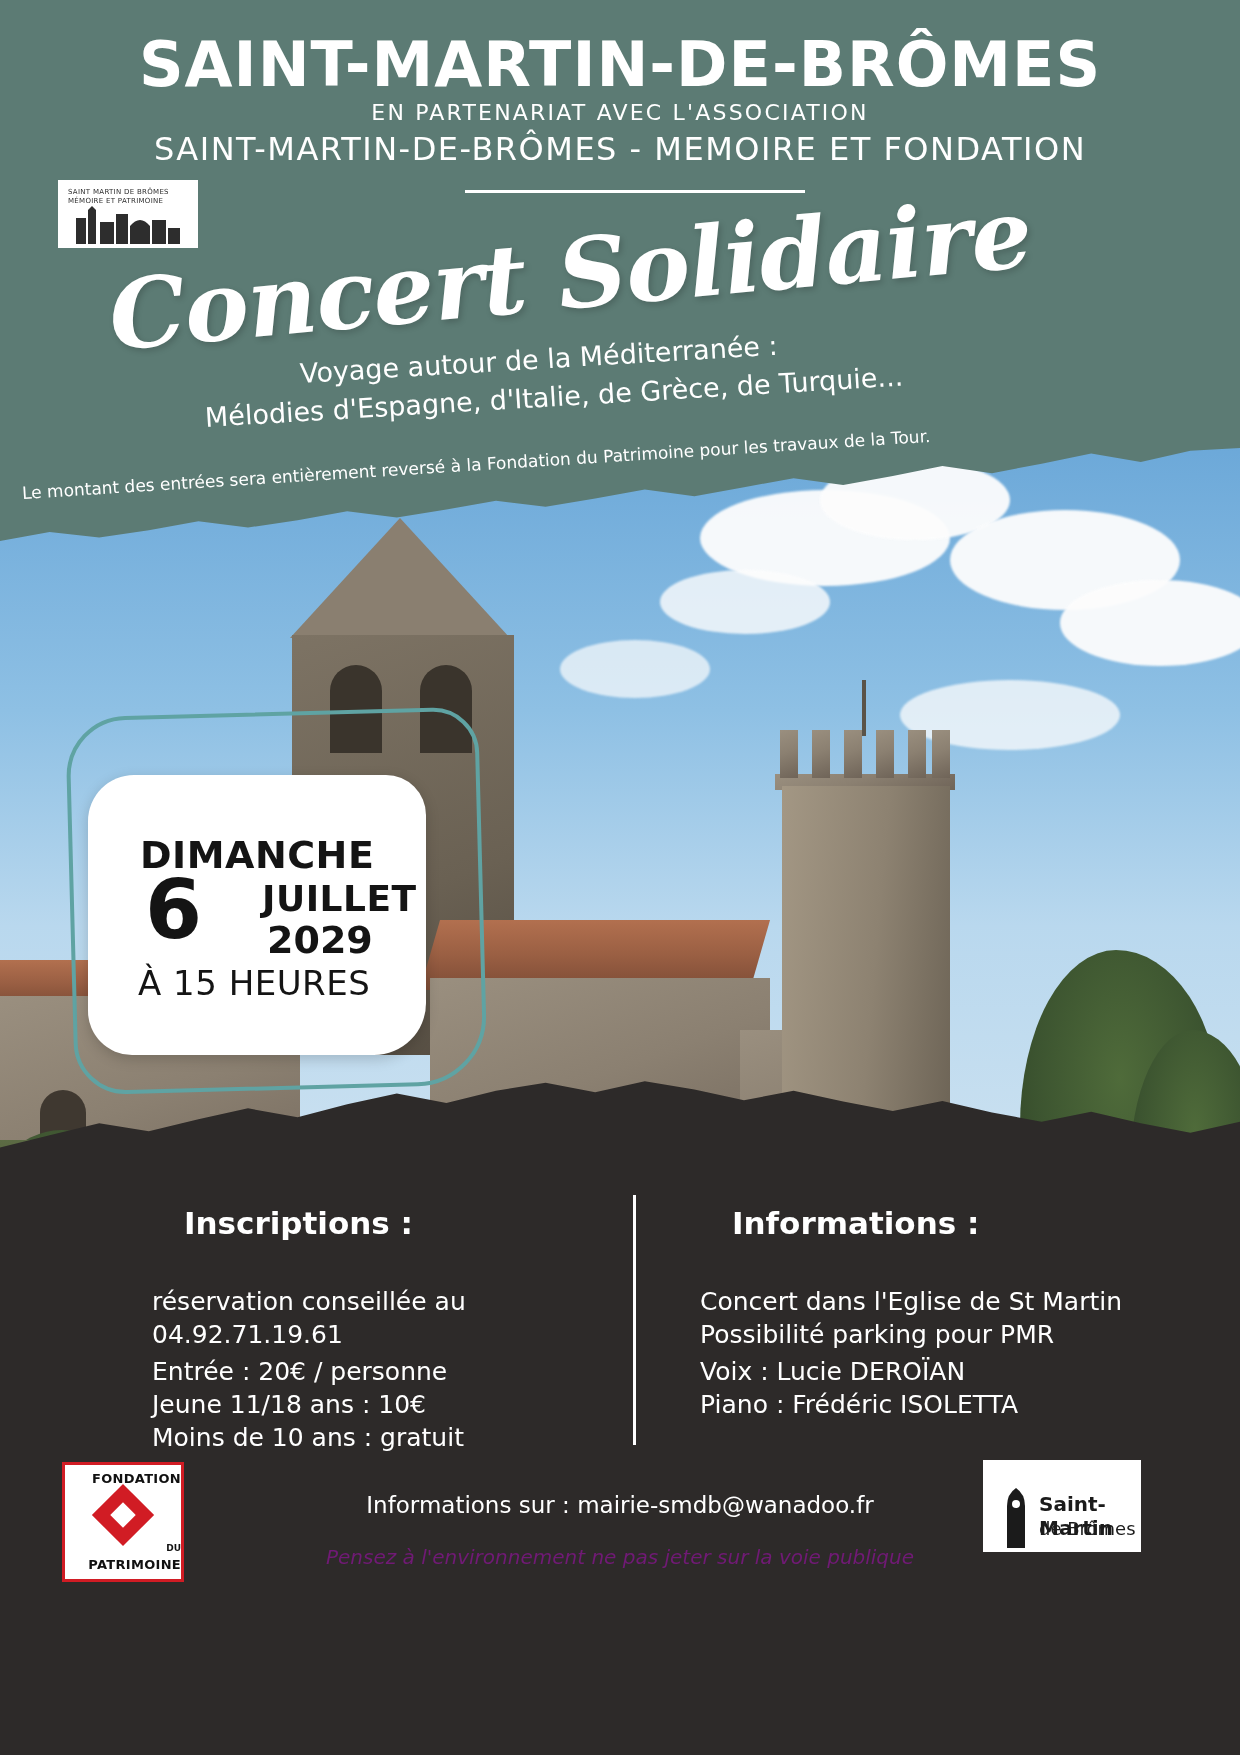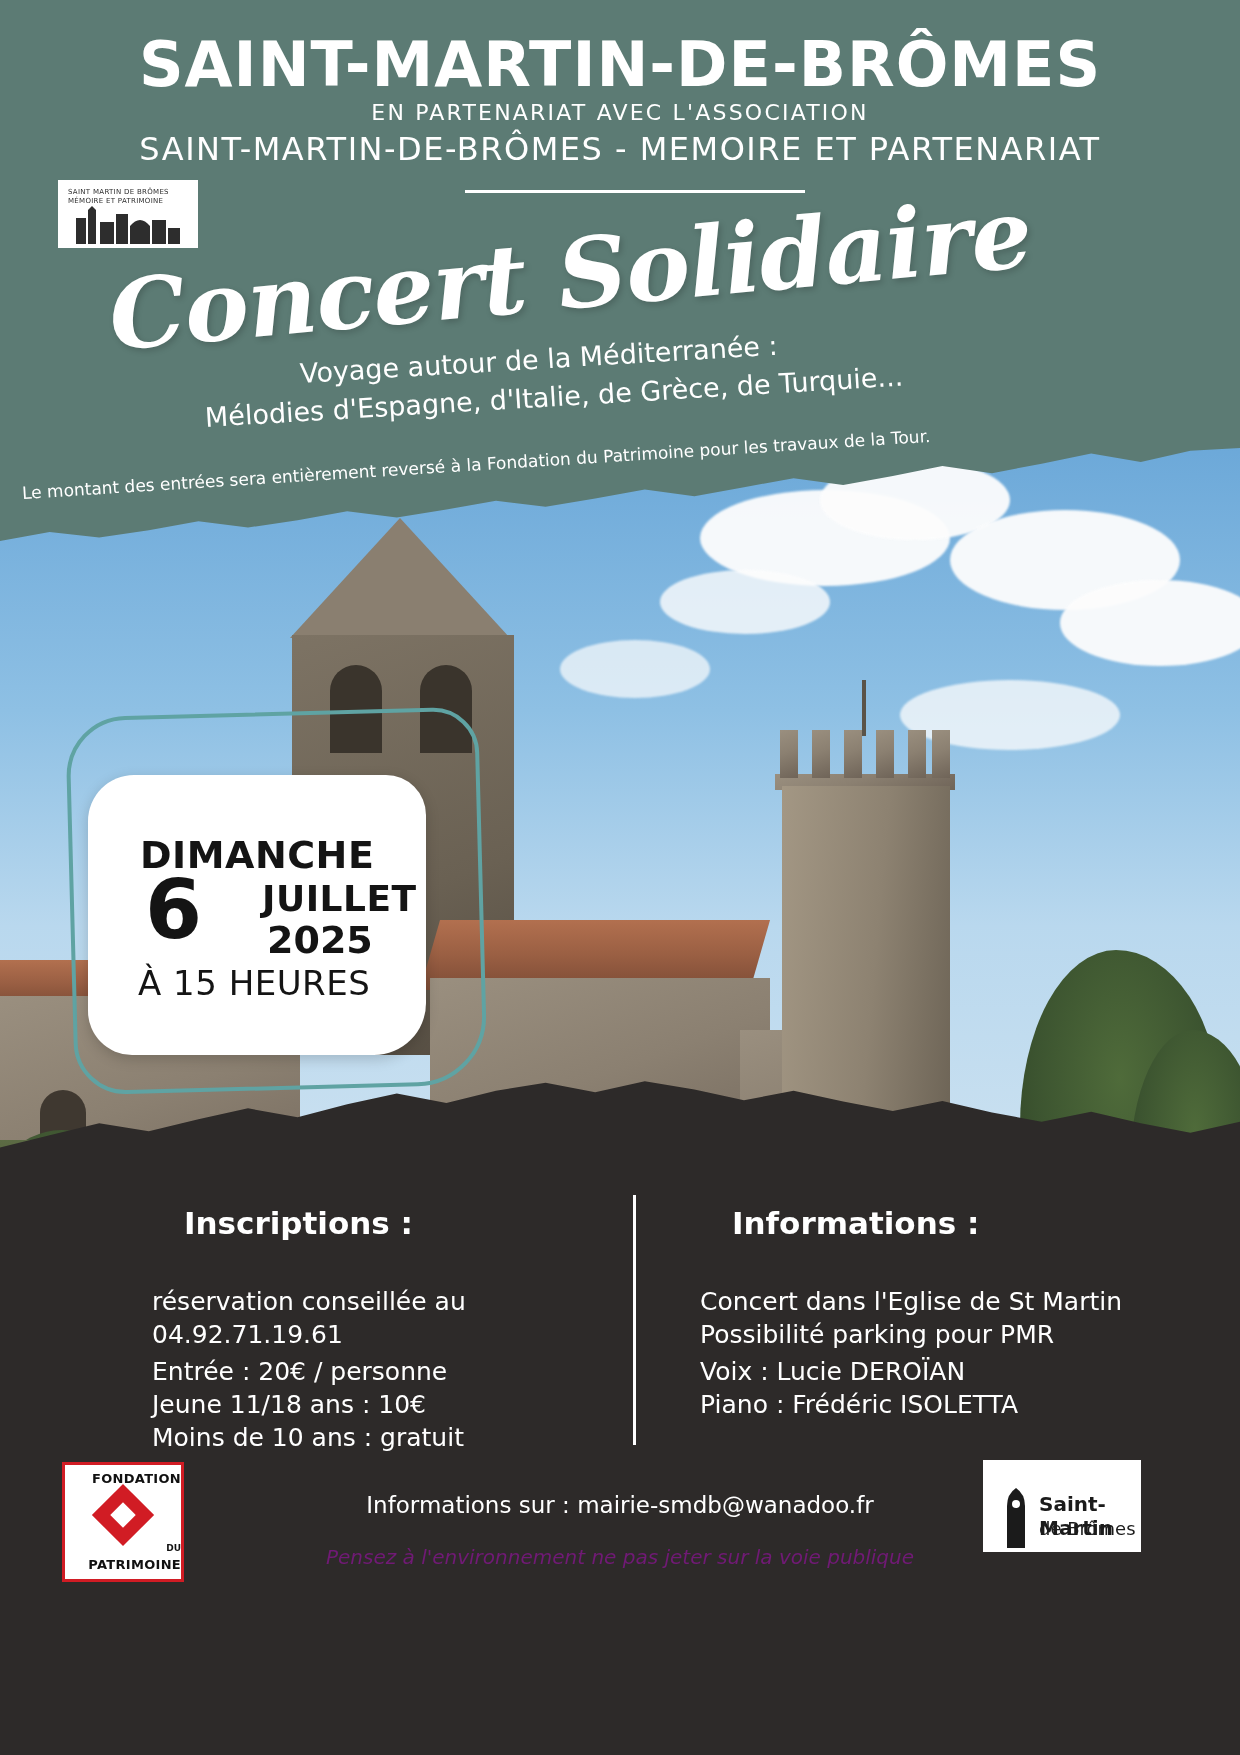--- a/index.html
+++ b/index.html
@@ -427,21 +427,21 @@
     <div class="tree" style="left:1130px; top:600px; width:130px; height:250px;"></div>
     <div class="tree" style="left:-20px; top:700px; width:170px; height:180px; opacity:.95;"></div>
     <div class="tree" style="left:140px; top:740px; width:150px; height:150px; opacity:.9;"></div>
     <div class="ground"></div>
   </div>
 
   <div class="green-header"></div>
 
   <div class="title-town">SAINT-MARTIN-DE-BRÔMES</div>
   <div class="title-partner">EN PARTENARIAT AVEC L'ASSOCIATION</div>
-  <div class="title-assoc">SAINT-MARTIN-DE-BRÔMES - MEMOIRE ET PARTENARIAT</div>
+  <div class="title-assoc">SAINT-MARTIN-DE-BRÔMES - MEMOIRE ET FONDATION</div>
   <div class="rule"></div>
 
   <div class="assoc-logo">
     <div class="logo-txt">SAINT MARTIN DE BRÔMES
 MÉMOIRE ET PATRIMOINE</div>
     <svg width="118" height="40" viewBox="0 0 118 40">
       <path d="M6 40 L6 14 L16 14 L16 40 Z M18 40 L18 6 L22 2 L26 6 L26 40 Z
                M30 40 L30 18 L44 18 L44 40 Z M46 40 L46 10 L58 10 L58 40 Z
                M60 40 L60 22 Q70 10 80 22 L80 40 Z M82 40 L82 16 L96 16 L96 40 Z
                M98 40 L98 24 L110 24 L110 40 Z" fill="#2d2d2d"></path>
@@ -451,21 +451,21 @@
   <div class="concert-title">Concert Solidaire</div>
   <div class="sub1">Voyage autour de la Méditerranée :</div>
   <div class="sub2">Mélodies d'Espagne, d'Italie, de Grèce, de Turquie...</div>
   <div class="sub3">Le montant des entrées sera entièrement reversé à la Fondation du Patrimoine pour les travaux de la Tour.</div>
 
   <div class="date-outline"></div>
   <div class="date-card"></div>
   <div class="d-dimanche">DIMANCHE</div>
   <div class="d-num">6</div>
   <div class="d-month">JUILLET</div>
-  <div class="d-year">2025</div>
+  <div class="d-year">2029</div>
   <div class="d-hour">À 15 HEURES</div>
 
   <div class="dark-footer"></div>
 
   <div class="col-head" id="h-inscriptions">Inscriptions :</div>
   <div class="col-head" id="h-informations">Informations :</div>
   <div class="divider"></div>
 
   <div class="body-text" id="t-resa">réservation conseillée au
 04.92.71.19.61</div>

